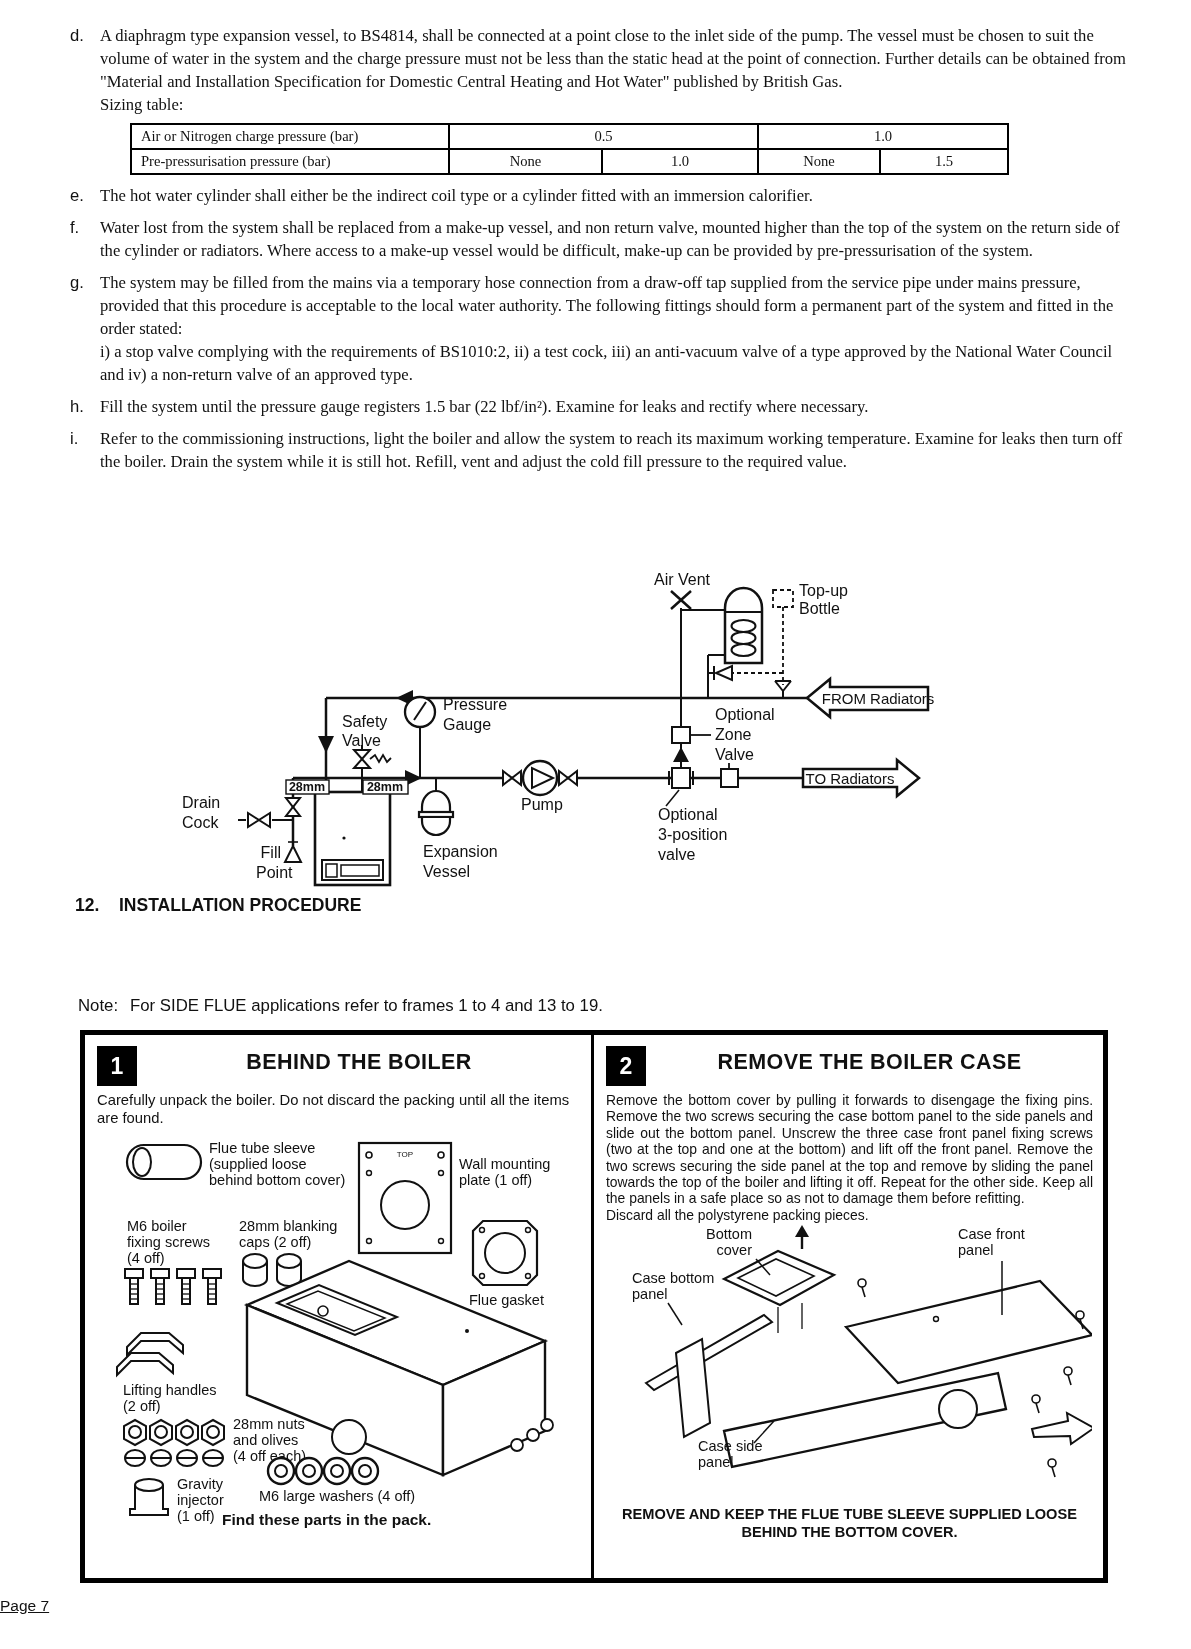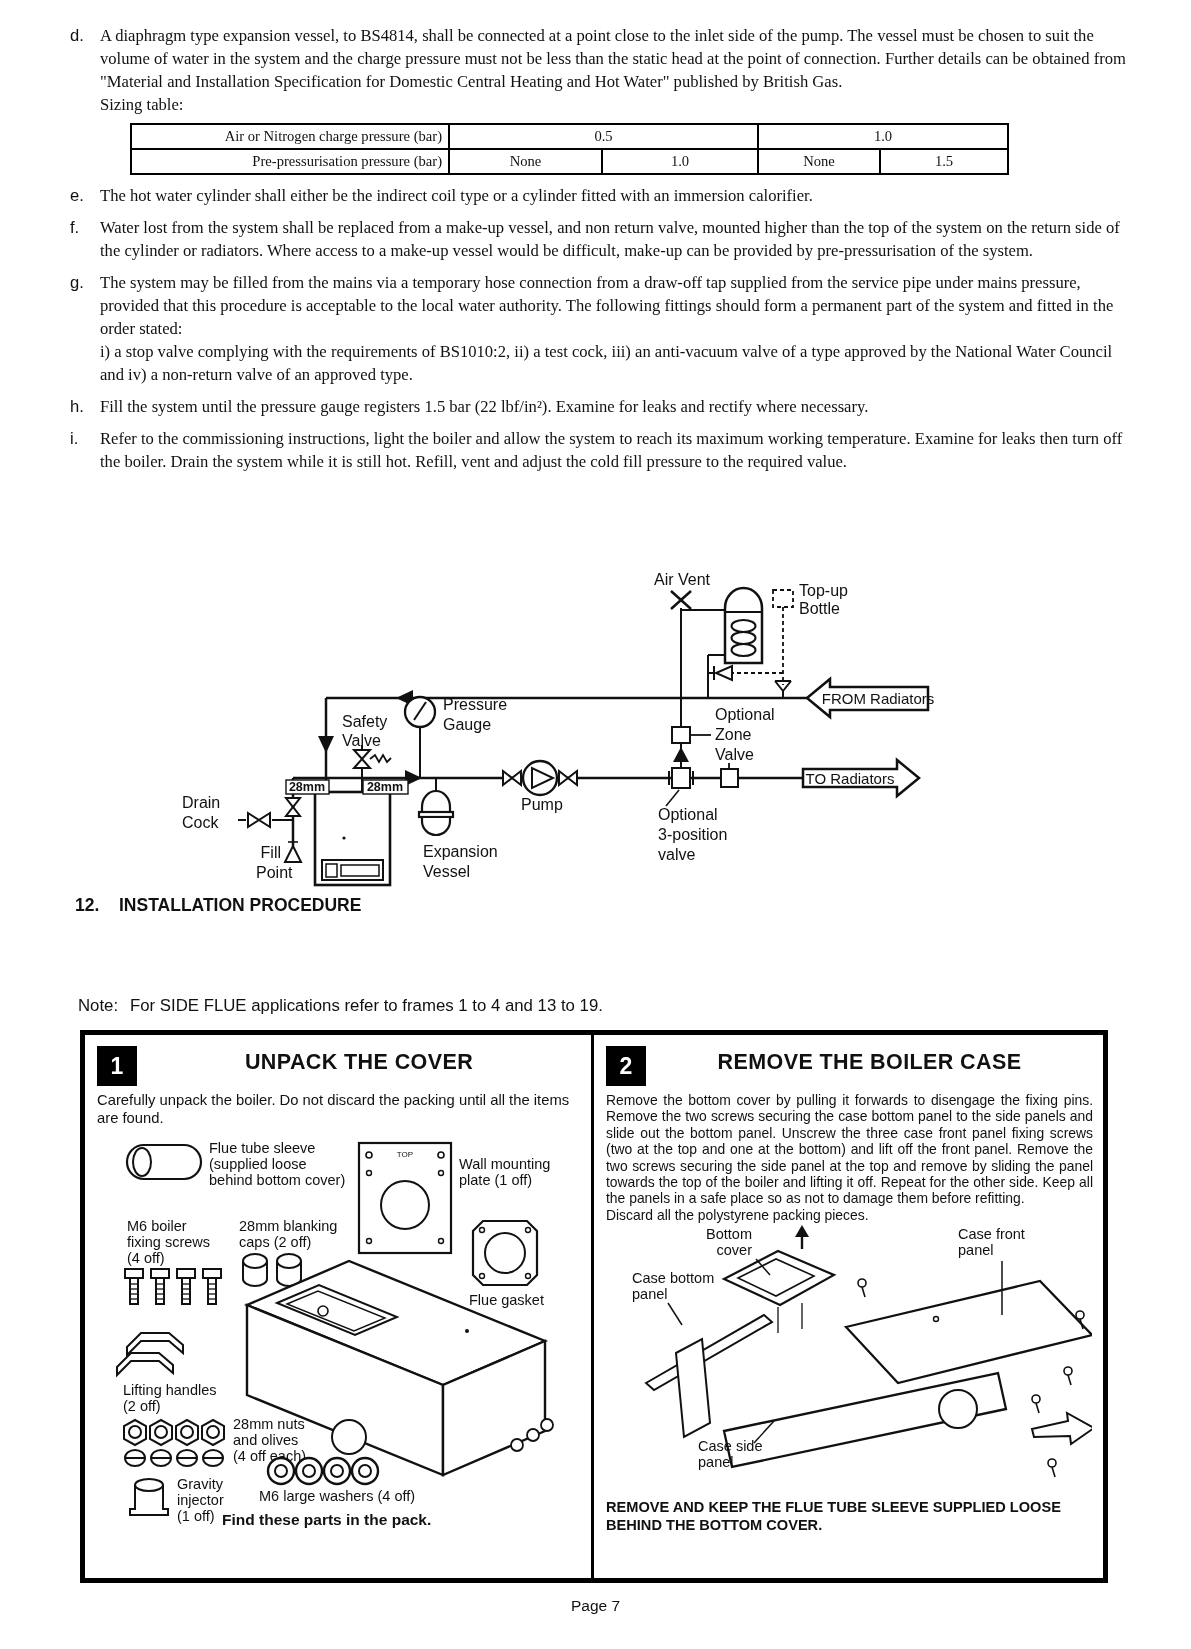--- a/index.html
+++ b/index.html
@@ -9,21 +9,21 @@
   .intro{position:absolute;left:70px;top:24px;width:1062px;font-size:16.6px;line-height:23px;}
   .li{display:flex;margin:0;}
   .li .lbl{flex:0 0 30px;}
   .li .txt{flex:1;font-family:Liberation Serif, serif;}
   .li{margin-top:9px;}
   .li:first-child{margin-top:0;}
   .caption{margin-top:0;}
   
   .sizing{border-collapse:collapse;margin:7px 0 0 30px;font-size:14.6px;}
   .sizing td{border:2px solid #000;height:21px;padding:0 6px;text-align:center;}
-  .sizing td.rowlbl{text-align:right;padding-left:9px;}
+  .sizing td.rowlbl{text-align:left;padding-left:9px;}
   .footnote{margin:5px 0 0 30px;font-size:13.8px;}
   
   .diagram{position:absolute;left:60px;top:540px;}
   svg text{font-family:"Liberation Sans",sans-serif;fill:#111;}
   .dlab{font-size:16px;}
   .dlab-s{font-size:15px;}
   .dmm{font-size:12.5px;font-weight:bold;}
   .heading{position:absolute;left:75px;top:895px;font-size:17.5px;font-weight:bold;display:flex;}
   .heading .no{width:44px;}
   .note{position:absolute;left:78px;top:993px;font-size:16.8px;font-weight:normal;display:flex;line-height:25px;}
@@ -34,25 +34,25 @@
   .frame{box-sizing:border-box;padding:9px 10px 6px 12px;}
   .frame1{flex:0 0 508px;border-right:3px solid #000;}
   .frame2{flex:1;}
   .frame-head{display:flex;margin:2px 0 6px 0;}
   .numbox{width:40px;height:40px;background:#000;color:#fff;font-size:23px;font-weight:bold;
           display:flex;align-items:center;justify-content:center;flex:0 0 40px;}
   .frame-title{flex:1;text-align:center;font-weight:bold;font-size:21.5px;margin-top:4px;letter-spacing:.4px;}
   .f1-intro{font-size:14.8px;line-height:17.5px;margin:2px 0 0 0;}
   .f2-body{font-size:13.9px;line-height:16.4px;text-align:justify;margin-top:2px;}
   .f2-body2{font-size:13.9px;line-height:16.4px;}
-  .f2-footer{font-weight:bold;font-size:14.6px;line-height:18px;margin-top:3px;}
+  .f2-footer{font-weight:bold;font-size:14.6px;line-height:18px;margin-top:10px;text-align:center;}
   .flab{font-size:14.5px;}
   .ftiny{font-size:8px;}
   .ffoot{font-size:15.5px;font-weight:bold;}
-  .pagefoot{position:absolute;left:0;top:1597px;width:100%;text-align:center;font-size:15.5px;}
+  .pagefoot{position:absolute;left:0;top:1597px;width:100%;font-size:15.5px;text-decoration:underline;}
   .shape{fill:#fff;stroke:#111;}
 </style>
 </head>
 <body>
 
 <div class="page">
 
   <div class="intro">
     <div class="li">
       <span class="lbl">d.</span>
@@ -281,21 +281,21 @@
     <span>
       <div>For SIDE FLUE applications refer to frames 1 to 4 and 13 to 19.</div>
     </span>
   </div>
 
   <div class="frames">
 
     <div class="frame frame1">
       <div class="frame-head">
         <div class="numbox">1</div>
-        <div class="frame-title">UNPACK THE COVER</div>
+        <div class="frame-title">BEHIND THE BOILER</div>
       </div>
       <div class="f1-intro">Carefully unpack the boiler. Do not discard the packing until all the items are found.</div>
       <svg width="484" height="416" viewBox="0 0 484 416">
 
         <g>
           <rect class="shape" stroke-width="2.2" x="30" y="18" width="74" height="34" rx="17"></rect>
           <ellipse class="shape" stroke-width="2" cx="45" cy="35" rx="9" ry="14"></ellipse>
         </g>
         <text class="flab" x="112" y="26">Flue tube sleeve</text>
         <text class="flab" x="112" y="42">(supplied loose</text>

